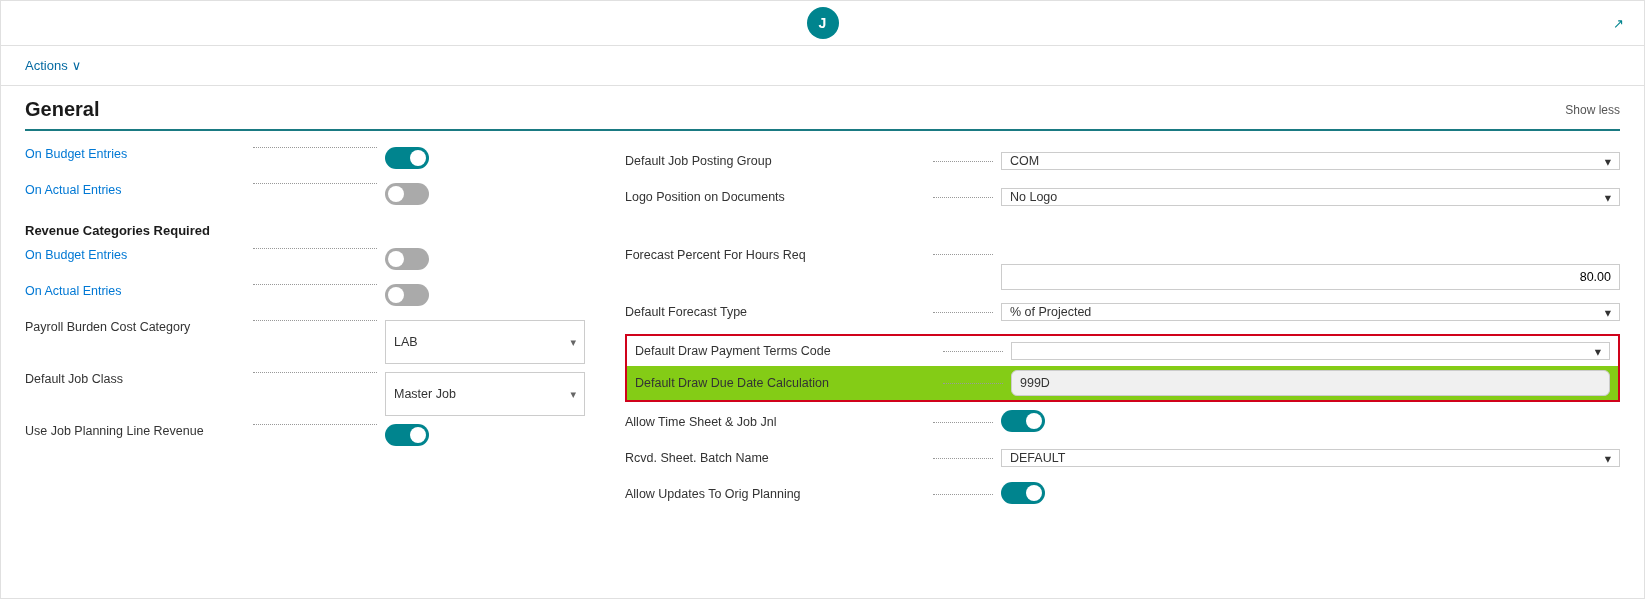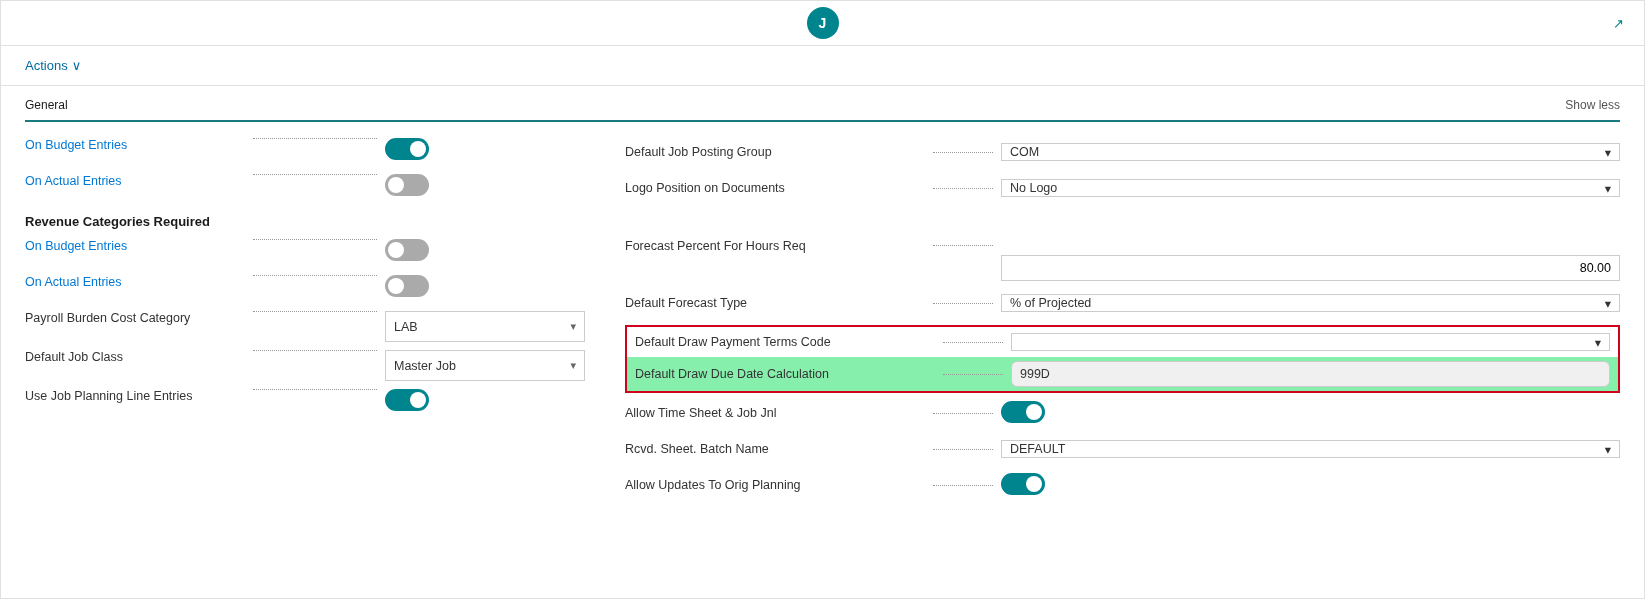--- a/index.html
+++ b/index.html
@@ -68,22 +68,22 @@
       gap: 4px;
       padding: 4px 0;
     }
     .section-header {
       display: flex;
       justify-content: space-between;
       align-items: center;
       padding: 12px 24px 8px 24px;
     }
     .section-title {
-      font-size: 12px;
-      font-weight: 400;
+      font-size: 20px;
+      font-weight: 700;
       color: #1a1a1a;
     }
     .show-less-btn {
       font-size: 12px;
       color: #555;
       cursor: pointer;
       background: none;
       border: none;
     }
     .section-divider {
@@ -169,21 +169,21 @@
     }
     .toggle-slider.on:before {
       transform: translateX(22px);
     }
     
     .dropdown-field {
       display: flex;
       align-items: center;
       border: 1px solid #ccc;
       background: #fff;
-      height: 31px;
+      height: 44px;
       padding: 0 8px;
       font-size: 12.5px;
       width: 100%;
       cursor: pointer;
       justify-content: space-between;
     }
     .dropdown-field .chevron {
       color: #666;
       font-size: 11px;
     }
@@ -355,21 +355,21 @@
         <div class="field-dots"></div>
         <div class="field-control">
           <div class="dropdown-field">
             <span>Master Job</span>
             <span class="chevron">▾</span>
           </div>
         </div>
       </div>
 
       <div class="field-row">
-        <span class="field-label non-link">Use Job Planning Line Entries</span>
+        <span class="field-label non-link">Use Job Planning Line Revenue</span>
         <div class="field-dots"></div>
         <div class="field-control">
           <label class="toggle-switch">
             
             <span class="toggle-slider on"></span>
           </label>
         </div>
       </div>
 
     </div>
@@ -422,21 +422,21 @@
           <span class="r-label">Default Draw Payment Terms Code</span>
           <div class="r-dots"></div>
           <div class="r-control">
             <div class="full-width-dropdown">
               <span></span>
               <span>▾</span>
             </div>
           </div>
         </div>
 
-        <div class="default-draw-inner-row" style="background:#86efac;">
+        <div class="default-draw-inner-row" style="background:#84cc16;">
           <span class="r-label">Default Draw Due Date Calculation</span>
           <div class="r-dots"></div>
           <div class="r-control">
             <input type="text" class="input-text-right" value="999D" style="text-align: left; background: rgb(240, 240, 240); border-radius: 6px;">
           </div>
         </div>
       </div>
 
       <div class="right-row" style="margin-top:6px;">
         <span class="r-label">Allow Time Sheet &amp; Job Jnl</span>

